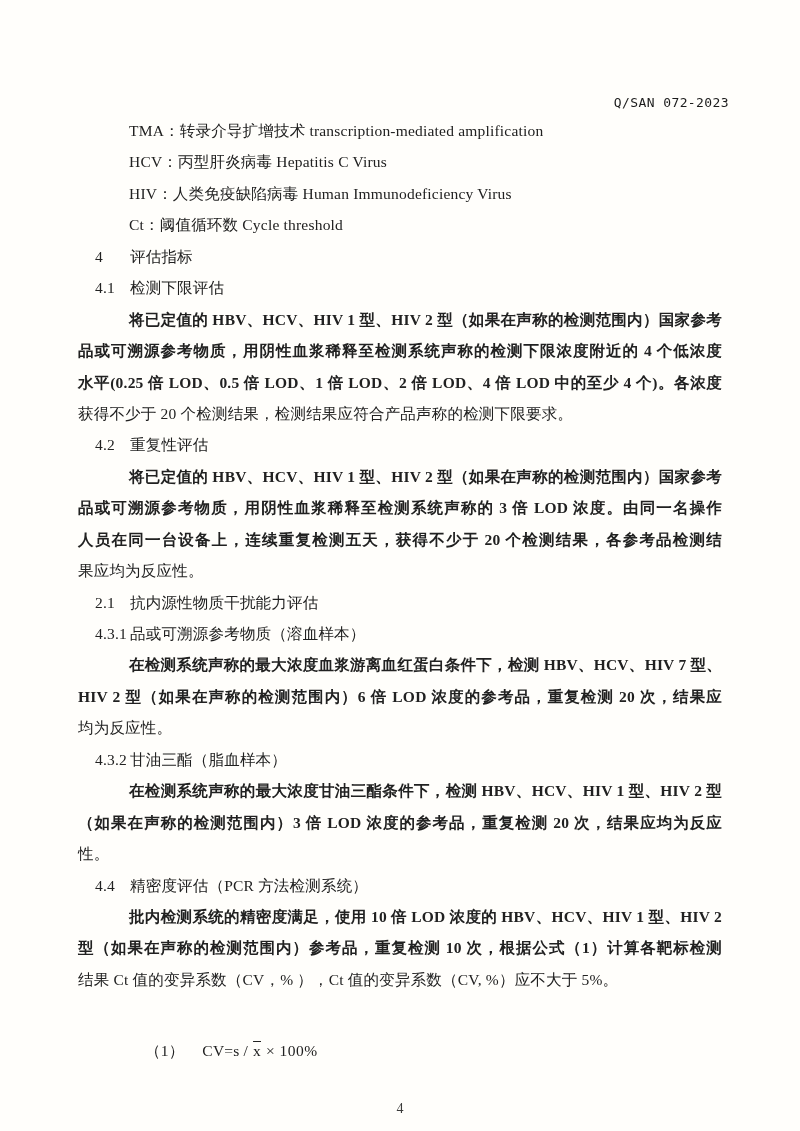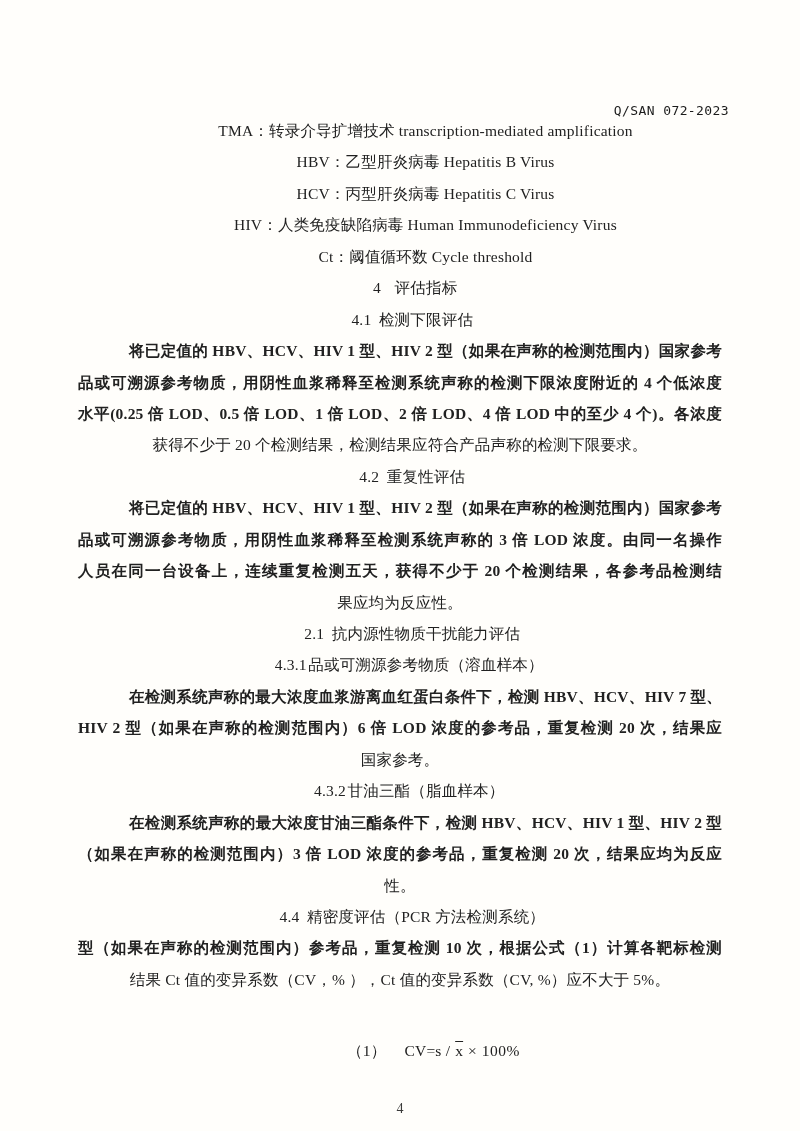--- a/index.html
+++ b/index.html
@@ -8,40 +8,39 @@
     width: 800px;
     height: 1131px;
     margin: 0 auto;
     background: #fffefb;
     font-family: "Liberation Serif", "DejaVu Serif", serif;
     color: #212121;
     overflow: hidden;
   }
   .doc-code {
     position: absolute;
-    top: 103px;
+    top: 95px;
     right: 71px;
     font-family: "DejaVu Sans Mono", "Liberation Mono", monospace;
     font-size: 13px;
     letter-spacing: 0.4px;
     color: #1b1b1b;
   }
   .content {
     position: absolute;
     top: 115px;
     left: 78px;
     width: 644px;
     font-size: 15.5px;
   }
   .ln {
     line-height: 31.45px;
     height: 31.45px;
     white-space: nowrap;
     letter-spacing: 0.2px;
-    text-align: center;
   }
   
   .j  { text-align: justify; text-align-last: justify; font-weight: bold; }
   
   .ind { padding-left: 51px; }
   
   .h   { padding-left: 17px; }
   .h-num { display: inline-block; min-width: 35px; }
   
   .formula { padding-left: 67px; margin-top: 40px; }
@@ -61,21 +60,20 @@
 </head>
 <body>
 
 <div class="page">
 
   <div class="doc-code">Q/SAN 072-2023</div>
 
   <div class="content">
 
     <div class="ln ind">TMA：转录介导扩增技术 transcription-mediated amplification</div>
-    <div class="ln ind">HBV：乙型肝炎病毒 Hepatitis B Virus</div>
     <div class="ln ind">HCV：丙型肝炎病毒 Hepatitis C Virus</div>
     <div class="ln ind">HIV：人类免疫缺陷病毒 Human Immunodeficiency Virus</div>
     <div class="ln ind">Ct：阈值循环数 Cycle threshold</div>
 
     <div class="ln h">
       <span class="h-num">4</span><span>评估指标</span>
     </div>
 
     <div class="ln h">
       <span class="h-num">4.1</span><span>检测下限评估</span>
@@ -95,32 +93,33 @@
 
     <div class="ln h">
       <span class="h-num">2.1</span><span>抗内源性物质干扰能力评估</span>
     </div>
 
     <div class="ln h">
       <span class="h-num">4.3.1</span><span>品或可溯源参考物质（溶血样本）</span>
     </div>
     <div class="ln ind j">在检测系统声称的最大浓度血浆游离血红蛋白条件下，检测 HBV、HCV、HIV 7 型、</div>
     <div class="ln j">HIV 2 型（如果在声称的检测范围内）6 倍 LOD 浓度的参考品，重复检测 20 次，结果应</div>
-    <div class="ln">国家参考。</div>
+    <div class="ln">均为反应性。</div>
 
     <div class="ln h">
       <span class="h-num">4.3.2</span><span>甘油三酯（脂血样本）</span>
     </div>
     <div class="ln ind j">在检测系统声称的最大浓度甘油三酯条件下，检测 HBV、HCV、HIV 1 型、HIV 2 型</div>
     <div class="ln j">（如果在声称的检测范围内）3 倍 LOD 浓度的参考品，重复检测 20 次，结果应均为反应</div>
     <div class="ln">性。</div>
 
     <div class="ln h">
       <span class="h-num">4.4</span><span>精密度评估（PCR 方法检测系统）</span>
     </div>
+    <div class="ln ind j">批内检测系统的精密度满足，使用 10 倍 LOD 浓度的 HBV、HCV、HIV 1 型、HIV 2</div>
     <div class="ln j">型（如果在声称的检测范围内）参考品，重复检测 10 次，根据公式（1）计算各靶标检测</div>
     <div class="ln">结果 Ct 值的变异系数（CV，% ），Ct 值的变异系数（CV, %）应不大于 5%。</div>
 
     <div class="ln formula">
       <span class="f-idx">（1）</span><span>CV=s /</span><span class="f-xbar">x</span><span class="f-rhs">× 100%</span>
     </div>
 
   </div>
 
   <div class="page-num">4</div>

